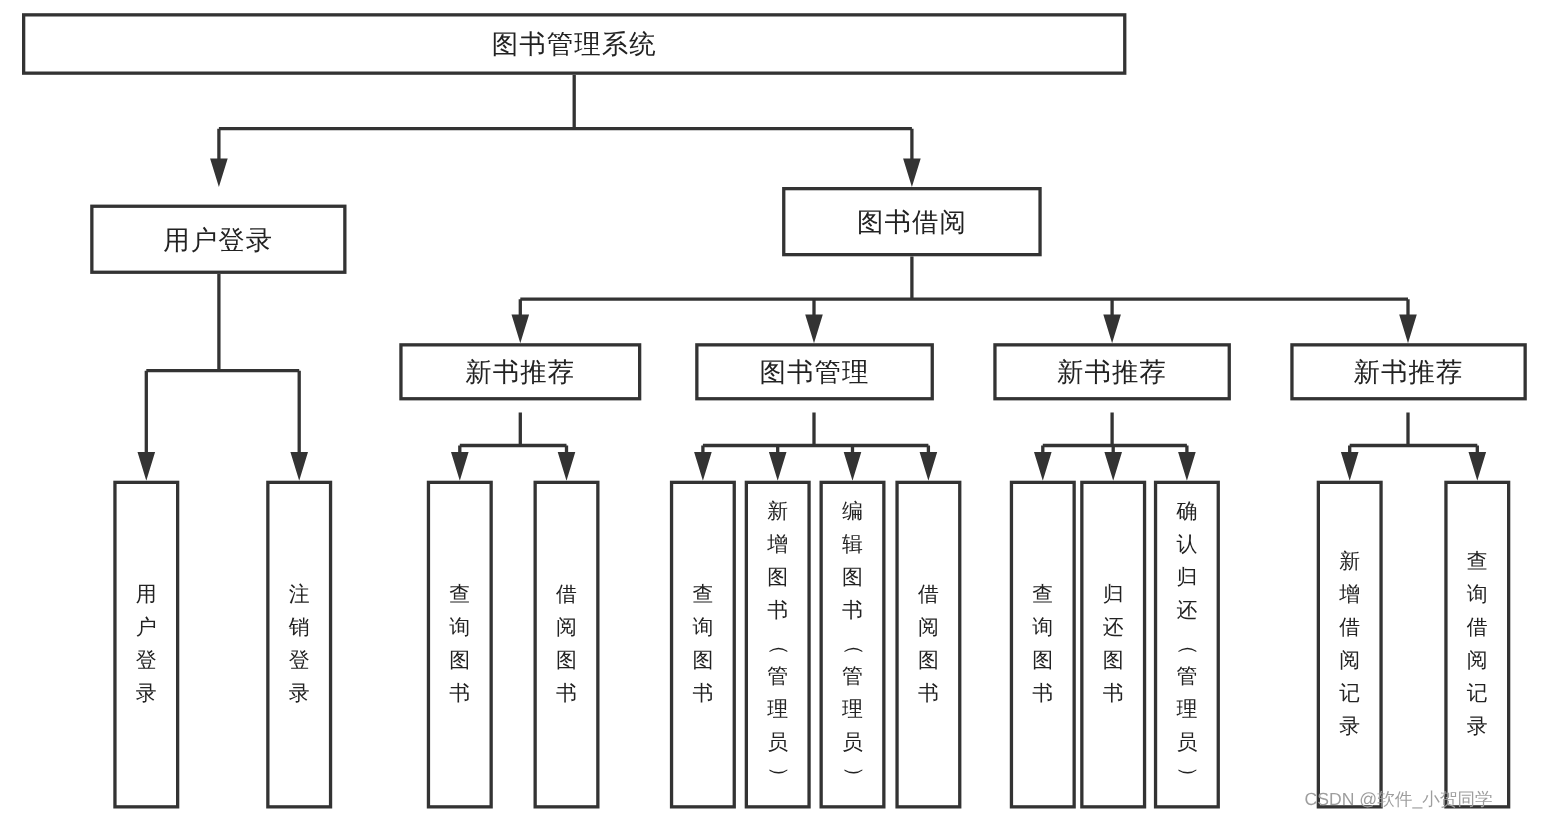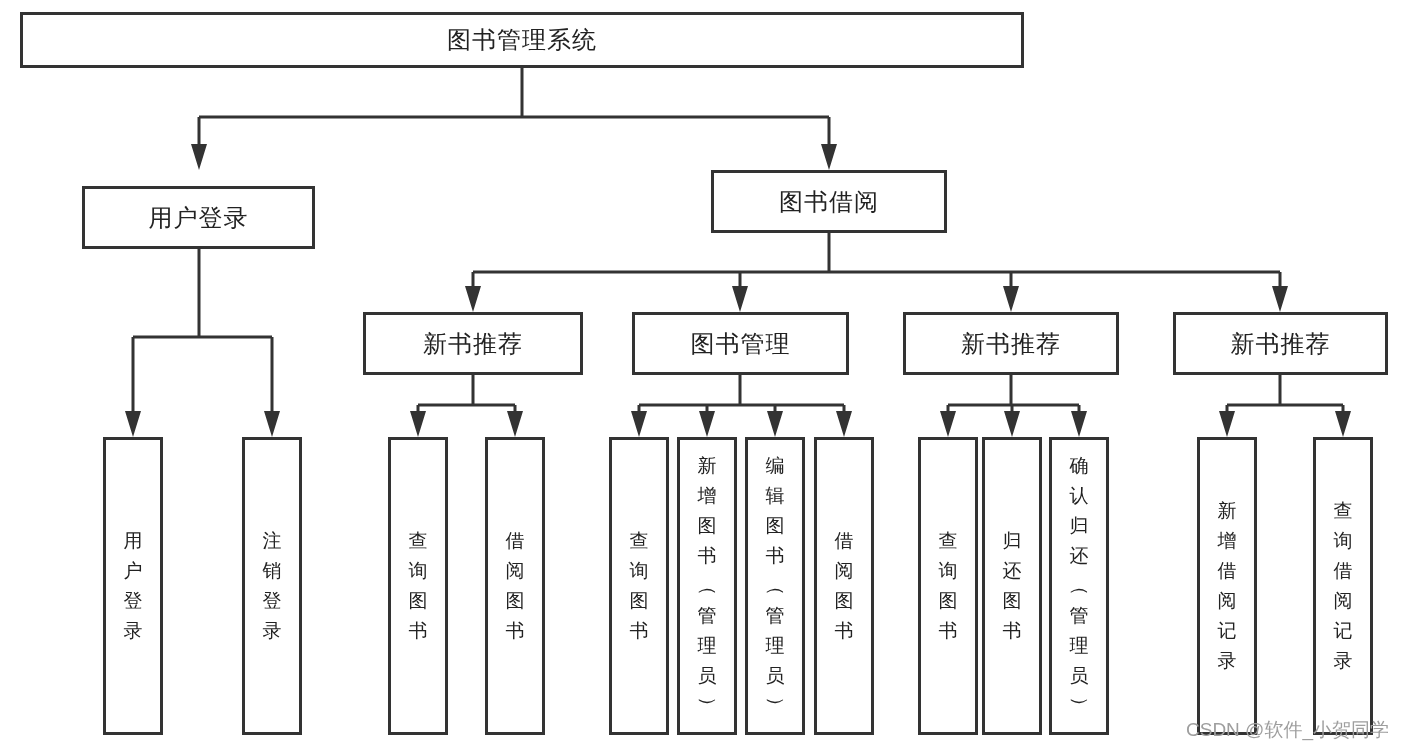--- a/index.html
+++ b/index.html
@@ -39,21 +39,21 @@
     display: flex;
     align-items: center;
     justify-content: center;
     color: var(--text);
     font-size: 24px;
     letter-spacing: 1px;
   }
   .node.root  { left: 20px;  top: 12px;  width: 1004px; height: 56px; }
   .node.lvl2a { left: 82px;  top: 170px; width: 233px;  height: 63px; margin-top: 16px; }
   .node.lvl2b { left: 711px; top: 170px; width: 236px;  height: 63px; }
-  .node.lvl3  { top: 312px;  height: 63px; }
+  .node.lvl3  { top: 312px;  height: 52px; }
   .leaf {
     position: absolute;
     top: 437px;
     width: 60px;
     height: 298px;
     border: 3px solid var(--line);
     background: var(--background);
     display: flex;
     flex-direction: column;
     align-items: center;
@@ -67,21 +67,21 @@
     height: 30px;
     text-align: center;
   }
   .leaf .vchar.rot {
     transform: rotate(90deg);
   }
   .watermark {
     position: absolute;
     left: 1186px;
     top: 717px;
-    font-size: 19px;
+    font-size: 16px;
     color: var(--watermark);
     white-space: nowrap;
   }
 </style>
 </head>
 <body>
 
 <div class="canvas">
 
   <svg class="connectors" viewBox="0 0 1405 747" xmlns="http://www.w3.org/2000/svg">

